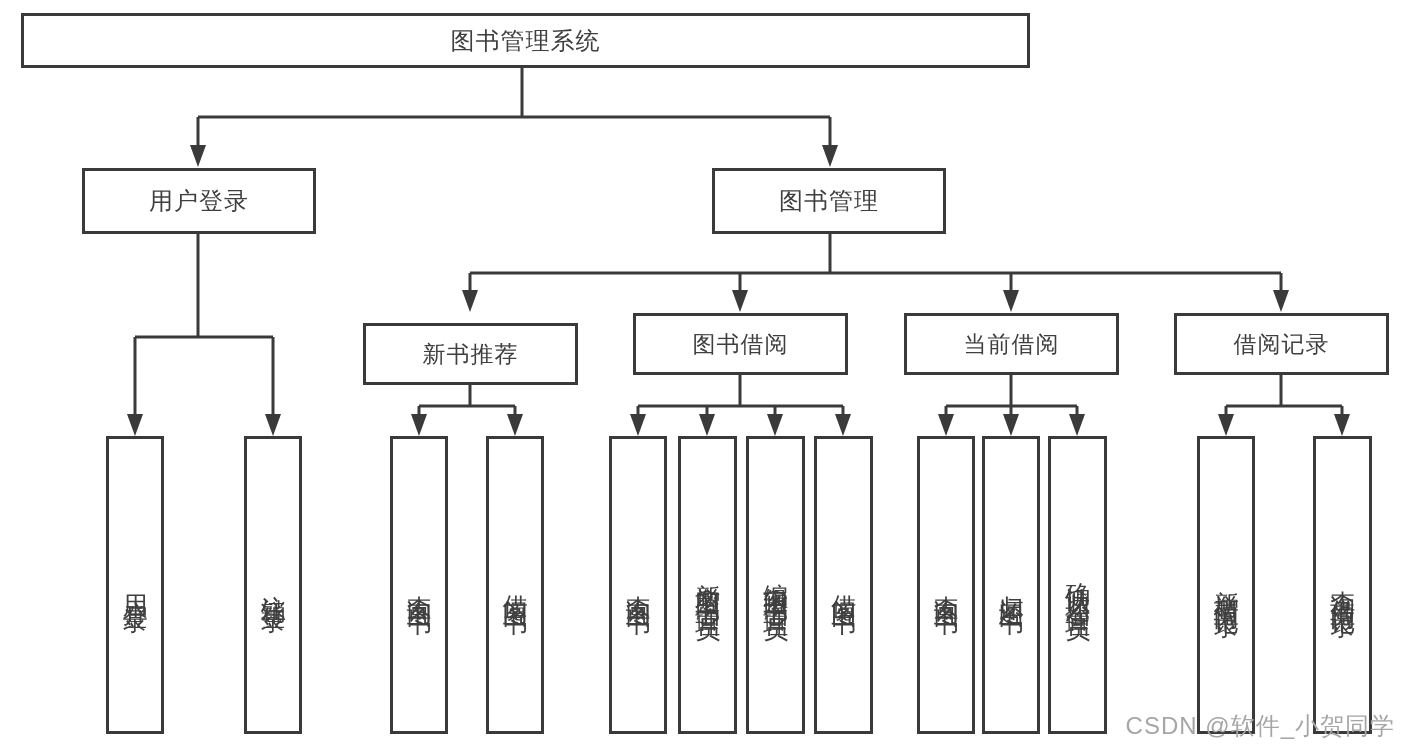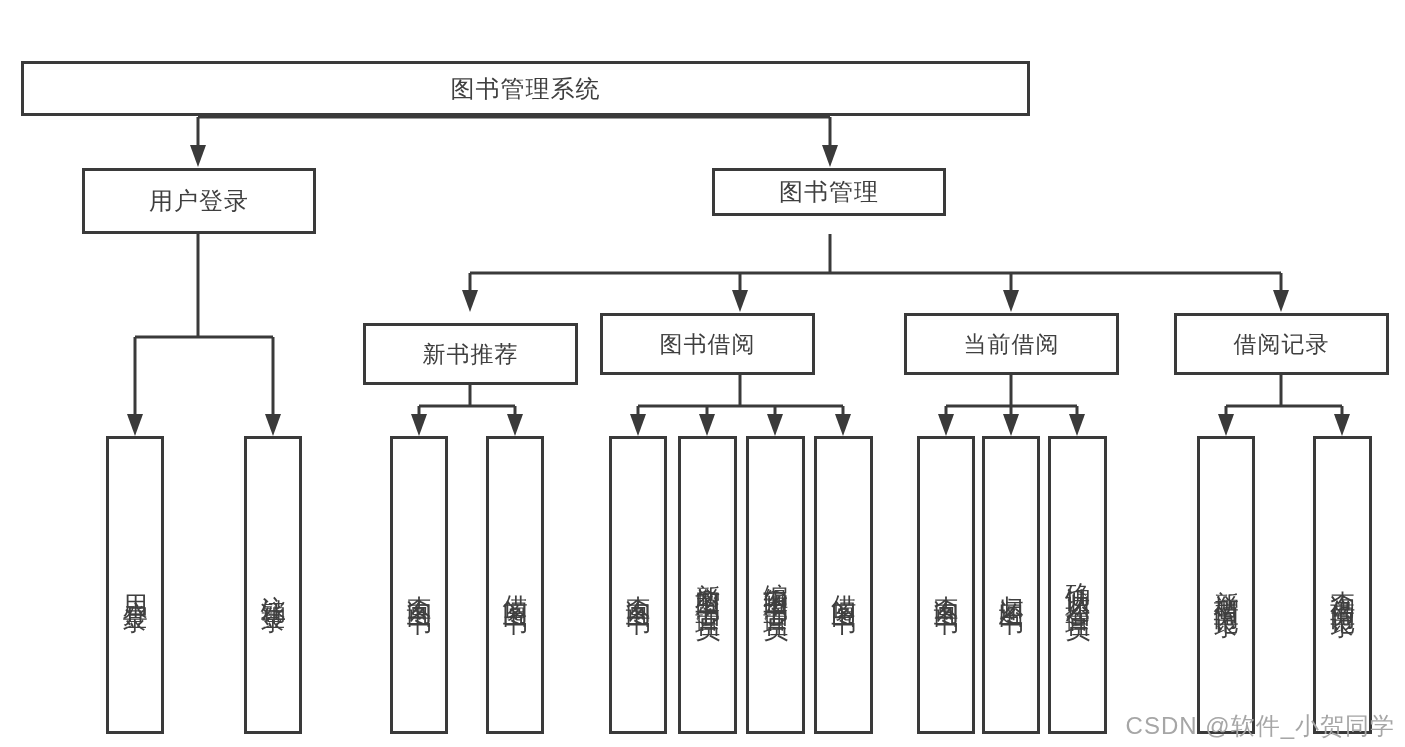--- a/index.html
+++ b/index.html
@@ -126,35 +126,35 @@
     <polygon points="1069,414 1085,414 1077,436"></polygon>
 
     <path d="M1281 375 V406"></path>
     <path d="M1226 406 H1342"></path>
     <path d="M1226 406 V418"></path>
     <polygon points="1218,414 1234,414 1226,436"></polygon>
     <path d="M1342 406 V418"></path>
     <polygon points="1334,414 1350,414 1342,436"></polygon>
   </svg>
 
-  <div class="node" style="left:21px; top:13px; width:1009px; height:55px;margin-top:48px;">
+  <div class="node" style="left:21px; top:13px; width:1009px; height:55px;">
     <span class="h-label">图书管理系统</span>
   </div>
 
   <div class="node" style="left:82px; top:168px; width:234px; height:66px;">
     <span class="h-label">用户登录</span>
   </div>
-  <div class="node" style="left:712px; top:168px; width:234px; height:48px;">
+  <div class="node" style="left:712px; top:168px; width:234px; height:66px;">
     <span class="h-label">图书管理</span>
   </div>
 
   <div class="node l3" style="left:363px; top:323px; width:215px; height:62px;">
     <span class="h-label">新书推荐</span>
   </div>
-  <div class="node l3" style="left:600px; top:313px; width:215px; height:62px;">
+  <div class="node l3" style="left:633px; top:313px; width:215px; height:62px;">
     <span class="h-label">图书借阅</span>
   </div>
   <div class="node l3" style="left:1174px; top:313px; width:215px; height:62px;">
     <span class="h-label">借阅记录</span>
   </div>
   <div class="node l3" style="left:904px; top:313px; width:215px; height:62px;">
     <span class="h-label">当前借阅</span>
   </div>
 
   <div class="node" style="left:106px; top:436px; width:58px; height:298px;">

